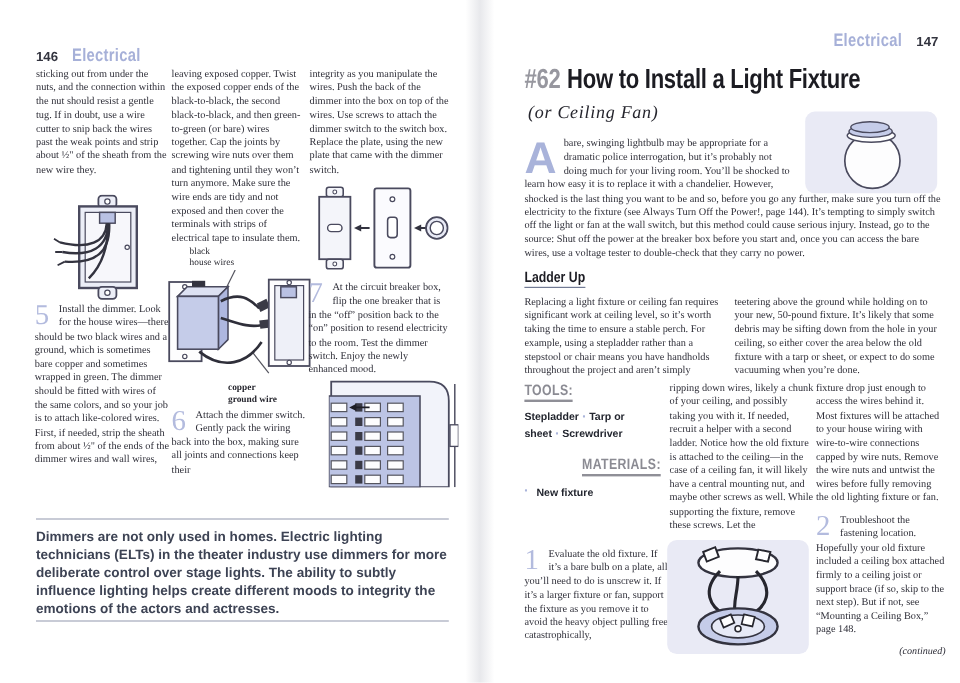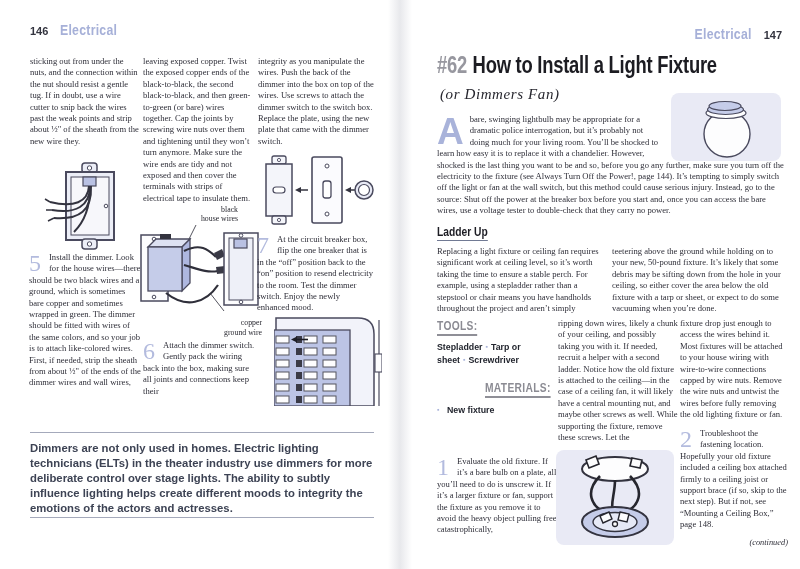--- a/index.html
+++ b/index.html
@@ -28,32 +28,32 @@
   .big-title{font-size:23px;letter-spacing:-.3px;white-space:nowrap;}
   .subtitle{font-size:15px;font-style:italic;letter-spacing:.6px;color:#26262e;}
   .sub-heading{font-size:12.5px;color:#1d1d24;border-bottom:1.5px solid #717a94;padding-bottom:1px;}
   .gray-heading{font-size:12.5px;color:#8b8b93;border-bottom:2px solid #8f8f97;padding-bottom:1px;letter-spacing:.4px;}
   .bold-sans{font-family:"Liberation Sans",sans-serif;font-weight:bold;font-size:8.8px;line-height:12.5px;color:#23262f;}
   .tool + .tool::before{content:"▪";color:#aab4da;margin:0 3px;font-size:7px;vertical-align:1px;}
   .mat-item{position:relative;padding-left:10px;margin-bottom:2px;}
   .mat-item::before{content:"▪";color:#aab4da;position:absolute;left:0;top:0;font-size:7px;}
   .callout-text{font-family:"Liberation Sans",sans-serif;font-weight:bold;font-size:11.3px;line-height:15px;color:#3d4354;}
   .rule{border-top:1.6px solid #a4a9bb;height:0;}
-  .illo-label{position:absolute;font-size:7.8px;line-height:9.3px;text-align:right;white-space:pre-line;color:#26262e;}
+  .illo-label{position:absolute;font-size:7.8px;line-height:9.3px;text-align:left;white-space:pre-line;color:#26262e;}
   .illo-box{background:#e9eaf5;border-radius:8px;}
   .continued{font-size:8.4px;font-style:italic;text-align:right;color:#2e2e38;}
   .gutter{
     background:linear-gradient(to right, rgba(90,95,120,0) 0%, rgba(90,95,120,.14) 50%, rgba(90,95,120,0) 100%);
   }
   svg{display:block;}
 </style>
 </head>
 <body>
 
-<div class="abs" style="left:30px;top:21px;">
+<div class="abs" style="left:30px;top:38px;">
   <span class="pagenum">146</span>
   <span class="cond squish section-label" style="margin-left:8px;">Electrical</span>
 </div>
 
 <div class="abs body-text" style="left:30px;top:56px;width:110px;">sticking out from under the nuts, and the connection within the nut should resist a gentle tug. If in doubt, use a wire cutter to snip back the wires past the weak points and strip about ½" of the sheath from the new wire they.</div>
 
 <div class="abs" style="left:44px;top:162px;">
   <svg width="90" height="88" viewBox="0 0 90 88">
     <rect x="38" y="1" width="15" height="10" rx="3" fill="#eceef7" stroke="#4a4a5e" stroke-width="1.5"></rect>
     <circle cx="45.5" cy="6" r="2.2" fill="#fff" stroke="#4a4a5e" stroke-width="1"></circle>
@@ -95,21 +95,21 @@
     <path d="M46,40 C60,44 68,48 80,46" fill="none" stroke="#2f2f3a" stroke-width="2.2"></path>
     <path d="M28,68 C48,84 68,78 80,60" fill="none" stroke="#2f2f3a" stroke-width="2.2"></path>
     <polygon points="76,28 84,24 87,31 79,35" fill="#3a3a46"></polygon>
     <polygon points="78,42 87,41 88,48 79,49" fill="#3a3a46"></polygon>
     <rect x="86" y="8" width="34" height="72" fill="#fdfdfe" stroke="#4a4a5e" stroke-width="1.5"></rect>
     <rect x="91" y="13" width="24" height="62" fill="#eef0f8" stroke="#4a4a5e" stroke-width="1"></rect>
     <rect x="96" y="14" width="13" height="9" fill="#b9c1e3" stroke="#4a4a5e" stroke-width="1.2"></rect>
     <circle cx="103" cy="10.5" r="1.8" fill="#fff" stroke="#4a4a5e" stroke-width="1"></circle>
     <circle cx="103" cy="77" r="1.8" fill="#fff" stroke="#4a4a5e" stroke-width="1"></circle>
   </svg>
-  <div class="illo-label" style="right:0;bottom:0;width:72px;">copper
+  <div class="illo-label" style="right:0;bottom:0;width:72px;font-weight:bold;">copper
 ground wire</div>
 </div>
 
 <div class="abs body-text" style="left:143px;top:340px;width:113px;">
   <span class="stepnum">6</span>
   <span>Attach the dimmer switch. Gently pack the wiring back into the box, making sure all joints and connections keep their</span>
 </div>
 
 <div class="abs body-text" style="left:258px;top:56px;width:116px;">integrity as you manipulate the wires. Push the back of the dimmer into the box on top of the wires. Use screws to attach the dimmer switch to the switch box. Replace the plate, using the new plate that came with the dimmer switch.</div>
 
@@ -188,21 +188,21 @@
   <span class="cond squish-r section-label">Electrical</span>
   <span class="pagenum" style="margin-left:8px;">147</span>
 </div>
 
 <div class="abs" style="left:437px;top:52px;">
   <span class="cond big-title" style="display:inline-block;transform:scaleX(.8);transform-origin:0 50%;">
     <span class="title-num">#62</span><span class="title-main">How to Install a Light Fixture</span>
   </span>
 </div>
 
-<div class="abs subtitle" style="left:440px;top:86px;">(or Dimmers Fan)</div>
+<div class="abs subtitle" style="left:440px;top:86px;">(or Ceiling Fan)</div>
 
 <div class="abs illo-box" style="left:671px;top:93px;width:110px;height:68px;">
   <svg width="110" height="68" viewBox="0 0 110 68">
     <circle cx="56" cy="41" r="23" fill="#fdfdfe" stroke="#4a4a5e" stroke-width="1.4"></circle>
     <ellipse cx="55" cy="20" rx="20" ry="5.5" fill="#fdfdfe" stroke="#4a4a5e" stroke-width="1.2"></ellipse>
     <ellipse cx="54.5" cy="16.5" rx="18" ry="5" fill="#c5cce9" stroke="#4a4a5e" stroke-width="1.2"></ellipse>
     <ellipse cx="54" cy="13" rx="16" ry="4.5" fill="#c5cce9" stroke="#4a4a5e" stroke-width="1.2"></ellipse>
   </svg>
 </div>
 

